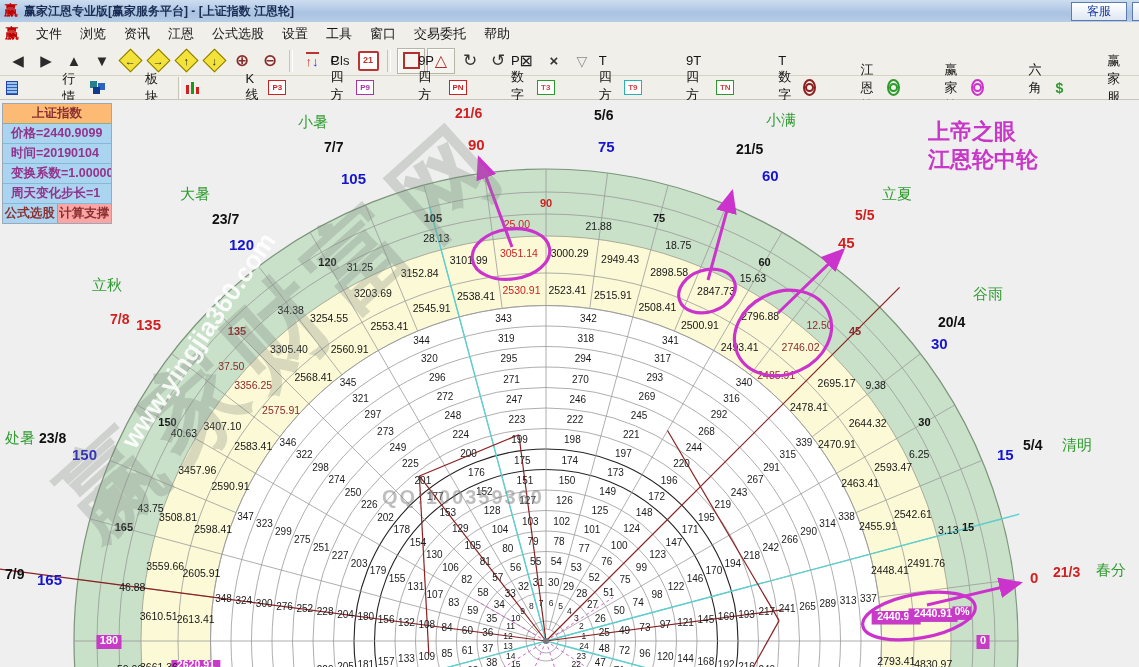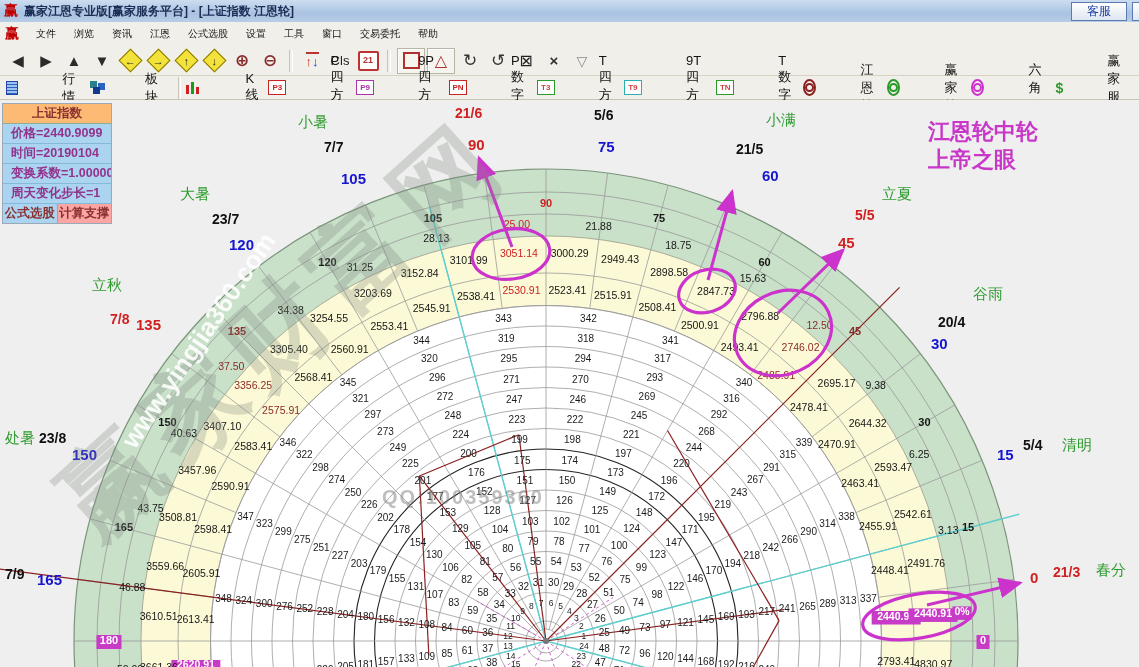--- a/index.html
+++ b/index.html
@@ -12,21 +12,21 @@
   .title-logo{color:#c00000;font-weight:bold;font-size:14px;margin:0 6px 0 4px;}
   .title-text{font-size:12px;font-weight:bold;color:#1b2d55;}
   .kefu-btn{position:absolute;right:12px;top:2px;width:54px;height:17px;background:linear-gradient(#ffffff,#dfe7f2);
     border:1px solid #5a7ab0;font-size:12px;color:#1636a0;text-align:center;line-height:16px;font-weight:normal;}
   .kefu-part{position:absolute;right:0;top:2px;width:6px;height:17px;background:linear-gradient(#ffffff,#dfe7f2);
     border:1px solid #5a7ab0;border-right:none;}
   
   .menubar{position:absolute;left:0;top:22px;width:1139px;height:24px;background:#f1efe9;
     border-bottom:1px solid #d6d2c4;display:flex;align-items:center;}
   .menu-logo{color:#c00000;font-weight:bold;font-size:14px;margin:0 8px 0 5px;}
-  .menu-item{font-size:10px;color:#141414;padding:8px 9px;cursor:default;}
+  .menu-item{font-size:13px;color:#141414;padding:8px 9px;cursor:default;}
   
   .toolbar1{position:absolute;left:0;top:46px;width:1139px;height:30px;background:#f1efe9;
     border-bottom:1px solid #d6d2c4;display:flex;align-items:center;padding-left:4px;box-sizing:border-box;}
   .tb1-btn{width:26px;height:24px;display:flex;align-items:center;justify-content:center;margin:0 1px;}
   .navarrow{font-size:15px;color:#2b2b2b;}
   .diamond{width:15px;height:15px;background:#f3e23a;border:1px solid #8a7a00;transform:rotate(45deg);
     display:flex;align-items:center;justify-content:center;}
   .diamond span{transform:rotate(-45deg);font-size:11px;font-weight:bold;color:#222;}
   .mag{font-size:17px;color:#8a2b2b;font-weight:bold;}
   .updown{font-size:13px;font-weight:bold;border-top:2px solid #b33;padding-top:0;}
@@ -693,15 +693,15 @@
   <div class="panel-row">时间=20190104</div>
   <div class="panel-row">变换系数=1.00000</div>
   <div class="panel-row">周天变化步长=1</div>
   <div class="panel-btns">
     <div class="panel-btn res">公式选股</div>
     <div class="panel-btn sup">计算支撑</div>
   </div>
 </div>
 
 <div class="ann-text">
+  <div>上帝之眼</div>
   <div>江恩轮中轮</div>
-  <div>上帝之眼</div>
 </div>
 
 </body></html>

